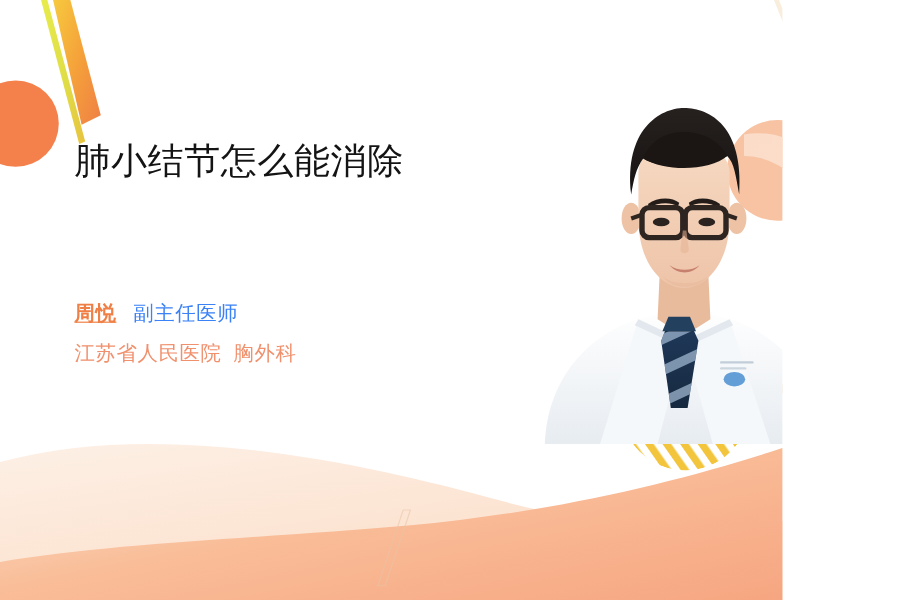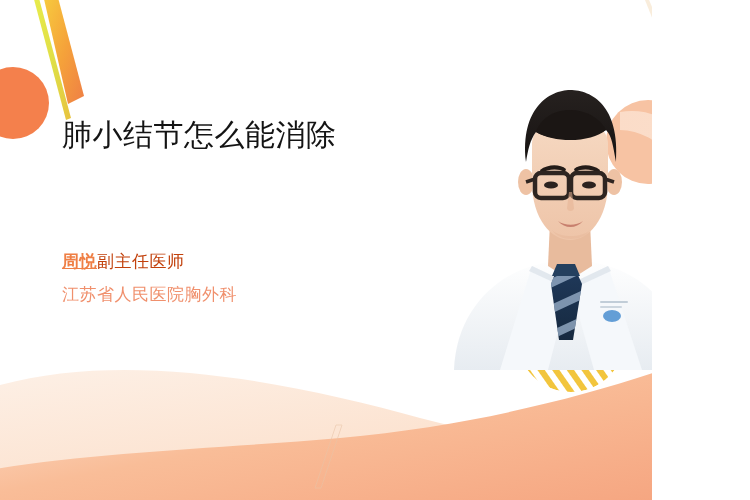--- a/index.html
+++ b/index.html
@@ -62,33 +62,35 @@
     line-height: 28px;
     white-space: nowrap;
   }
   .doctor-name {
     color: #ef7f45;
     font-weight: bold;
     letter-spacing: 0.5px;
     text-decoration: underline;
   }
   .doctor-title {
-    color: #c2410c;
+    color: #3b82f6;
     font-weight: 400;
+    margin-left: 14px;
     letter-spacing: 0.5px;
   }
   .doctor-line2 {
     font-size: 17px;
     line-height: 28px;
     color: #f0906d;
     letter-spacing: 0.5px;
     white-space: nowrap;
     margin-top: 5px;
   }
   .hospital-dept {
+    margin-left: 10px;
   }
 
   
   .portrait-wrap {
     position: absolute;
     left: 440px;
     top: 70px;
     width: 260px;
     height: 300px;
   }

